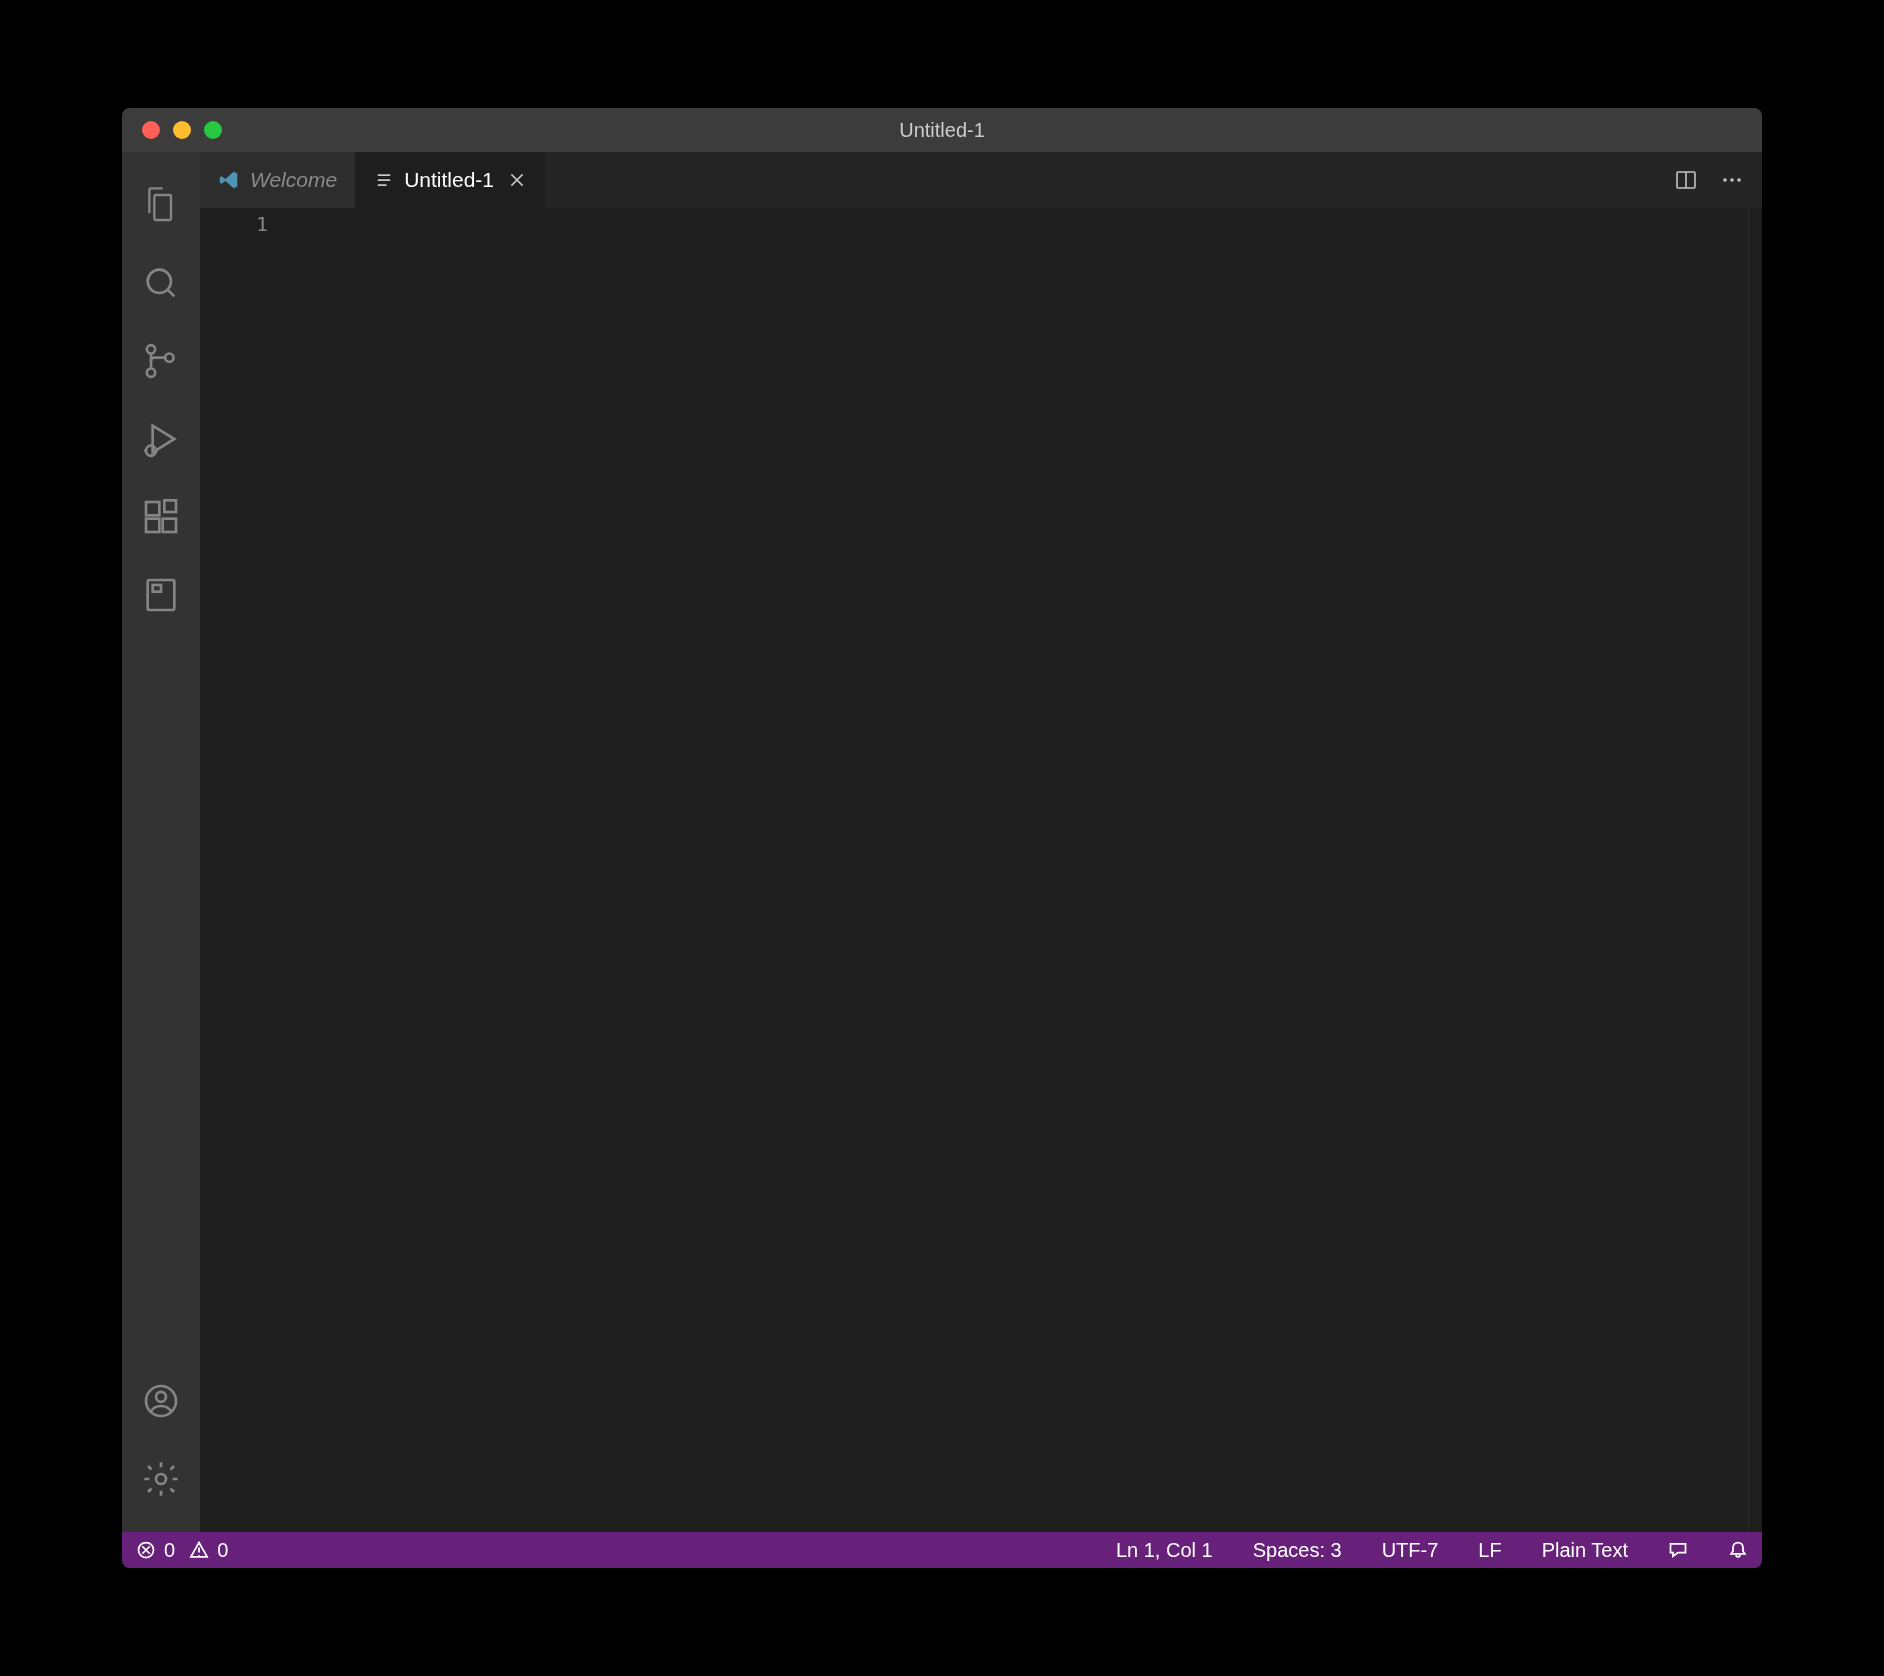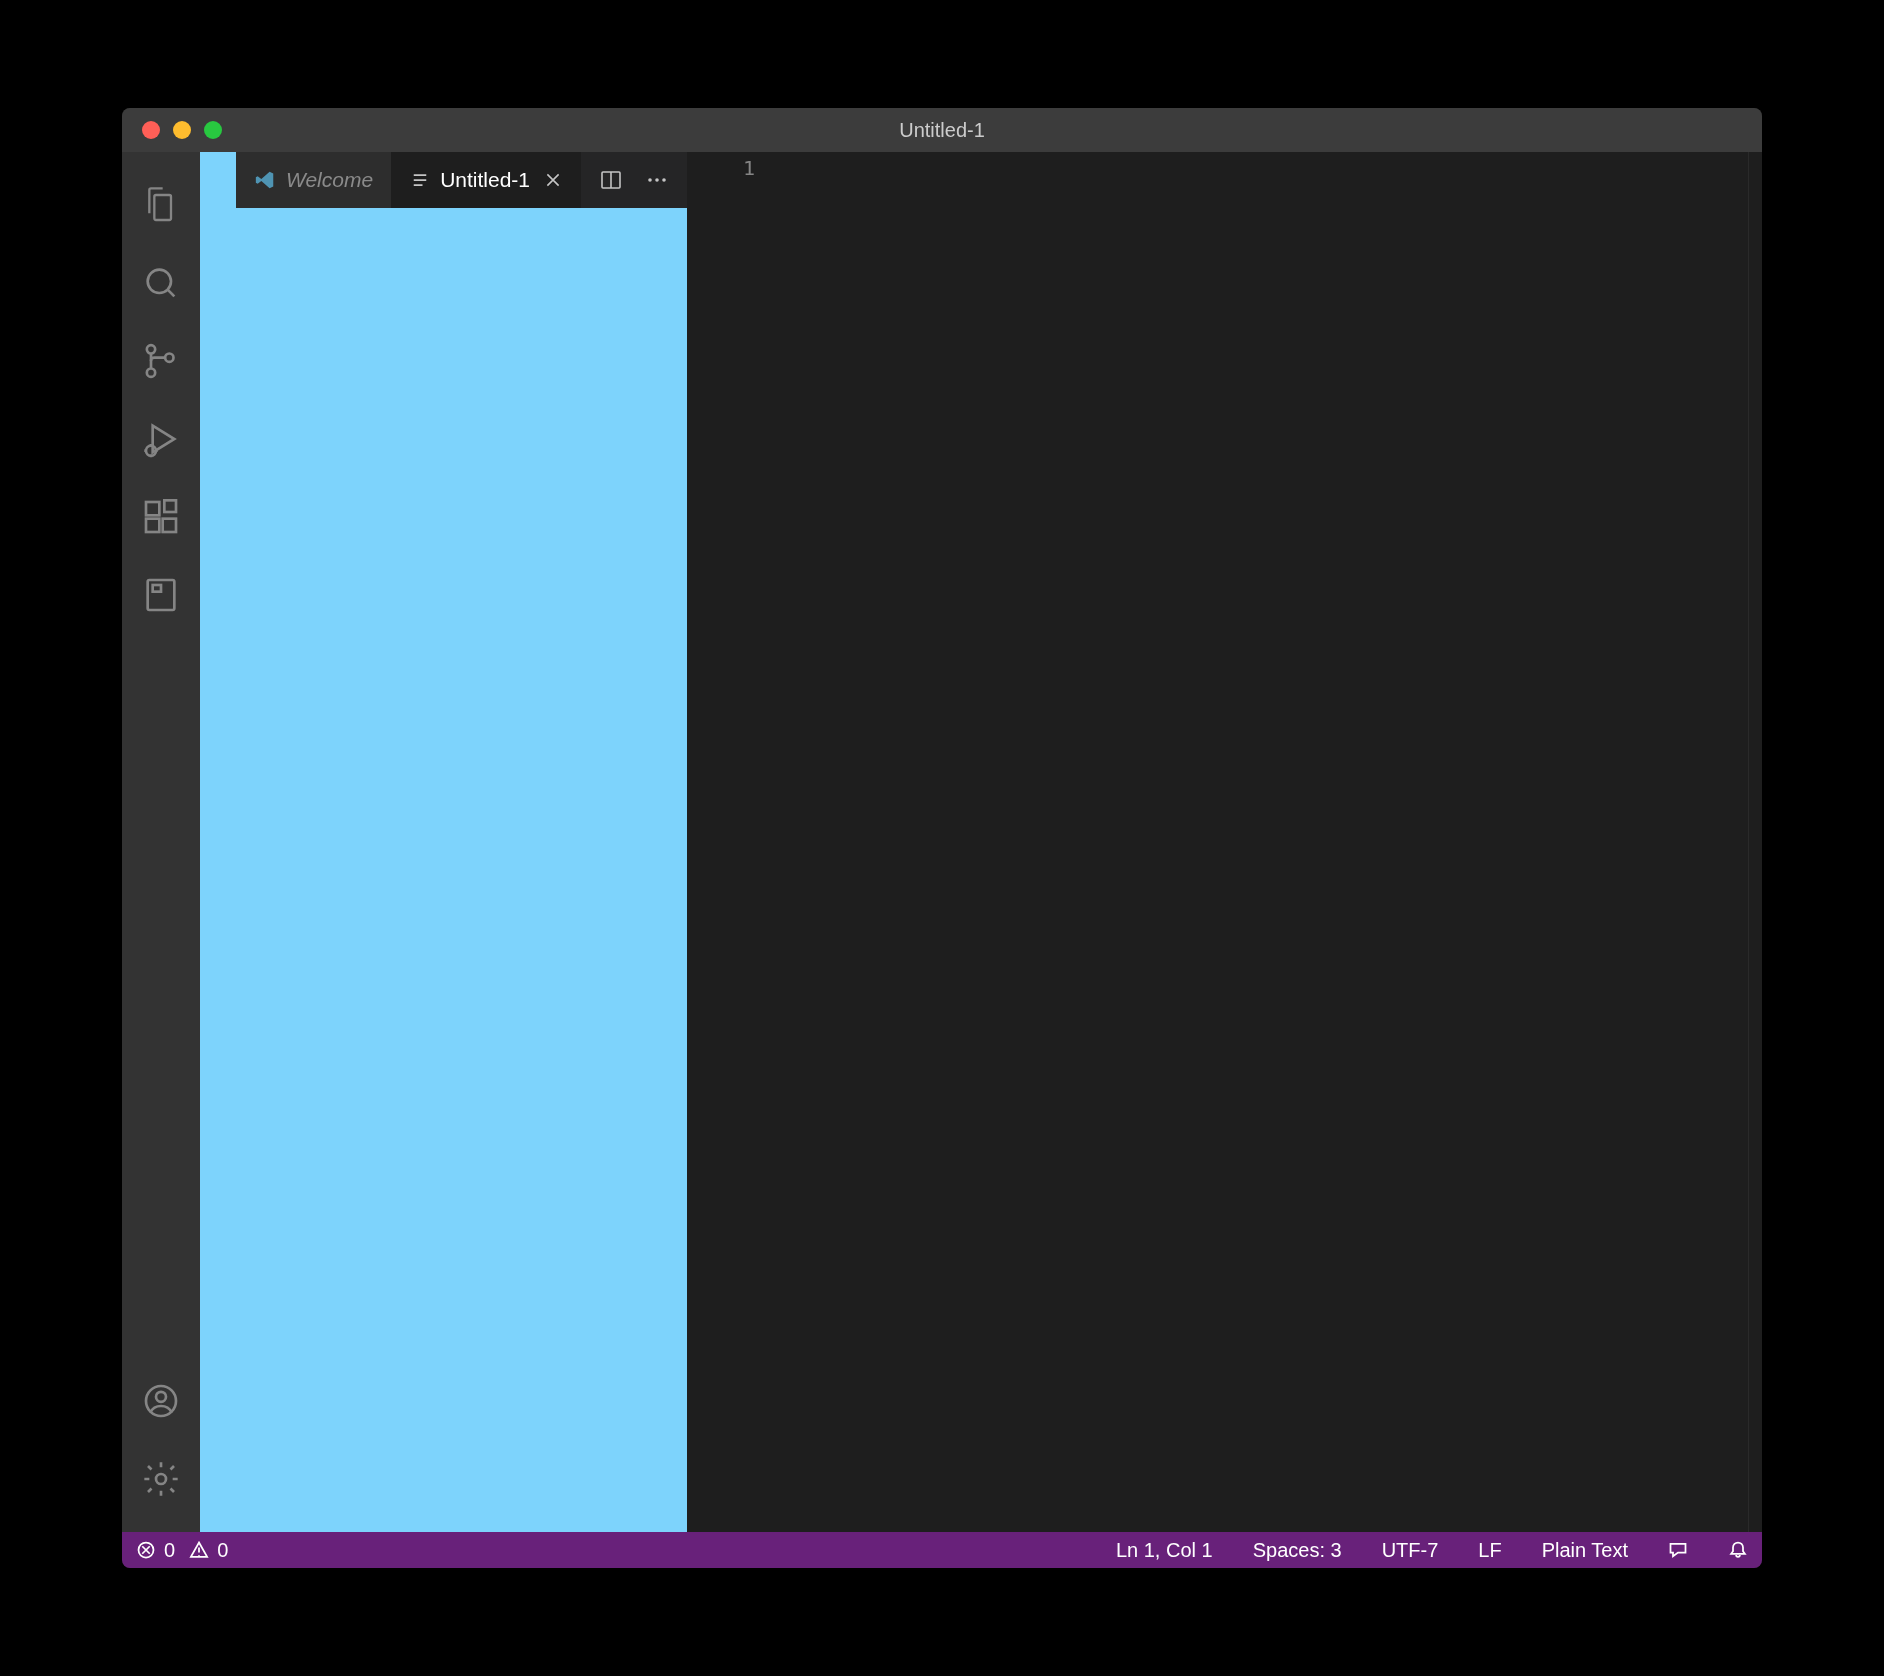--- a/index.html
+++ b/index.html
@@ -71,24 +71,23 @@
     justify-content:center;
     color: #858585;
     cursor: pointer;
     position: relative;
   }
   .ab-item svg { width: 36px; height: 36px; }
   .ab-big svg { width: 40px; height: 40px;}
   .main {
     flex: 1;
     display: flex;
-    flex-direction: row;
-    background: #7dd3fc;
+    flex-direction: column;
+    background: #6d28d9;
     min-width: 0;
-    padding-left: 36px;
   }
   .tabbar {
     height: 56px;
     background: #252526;
     display: flex;
     align-items: stretch;
     flex-shrink:0;
   }
   .tab {
     display:flex;

